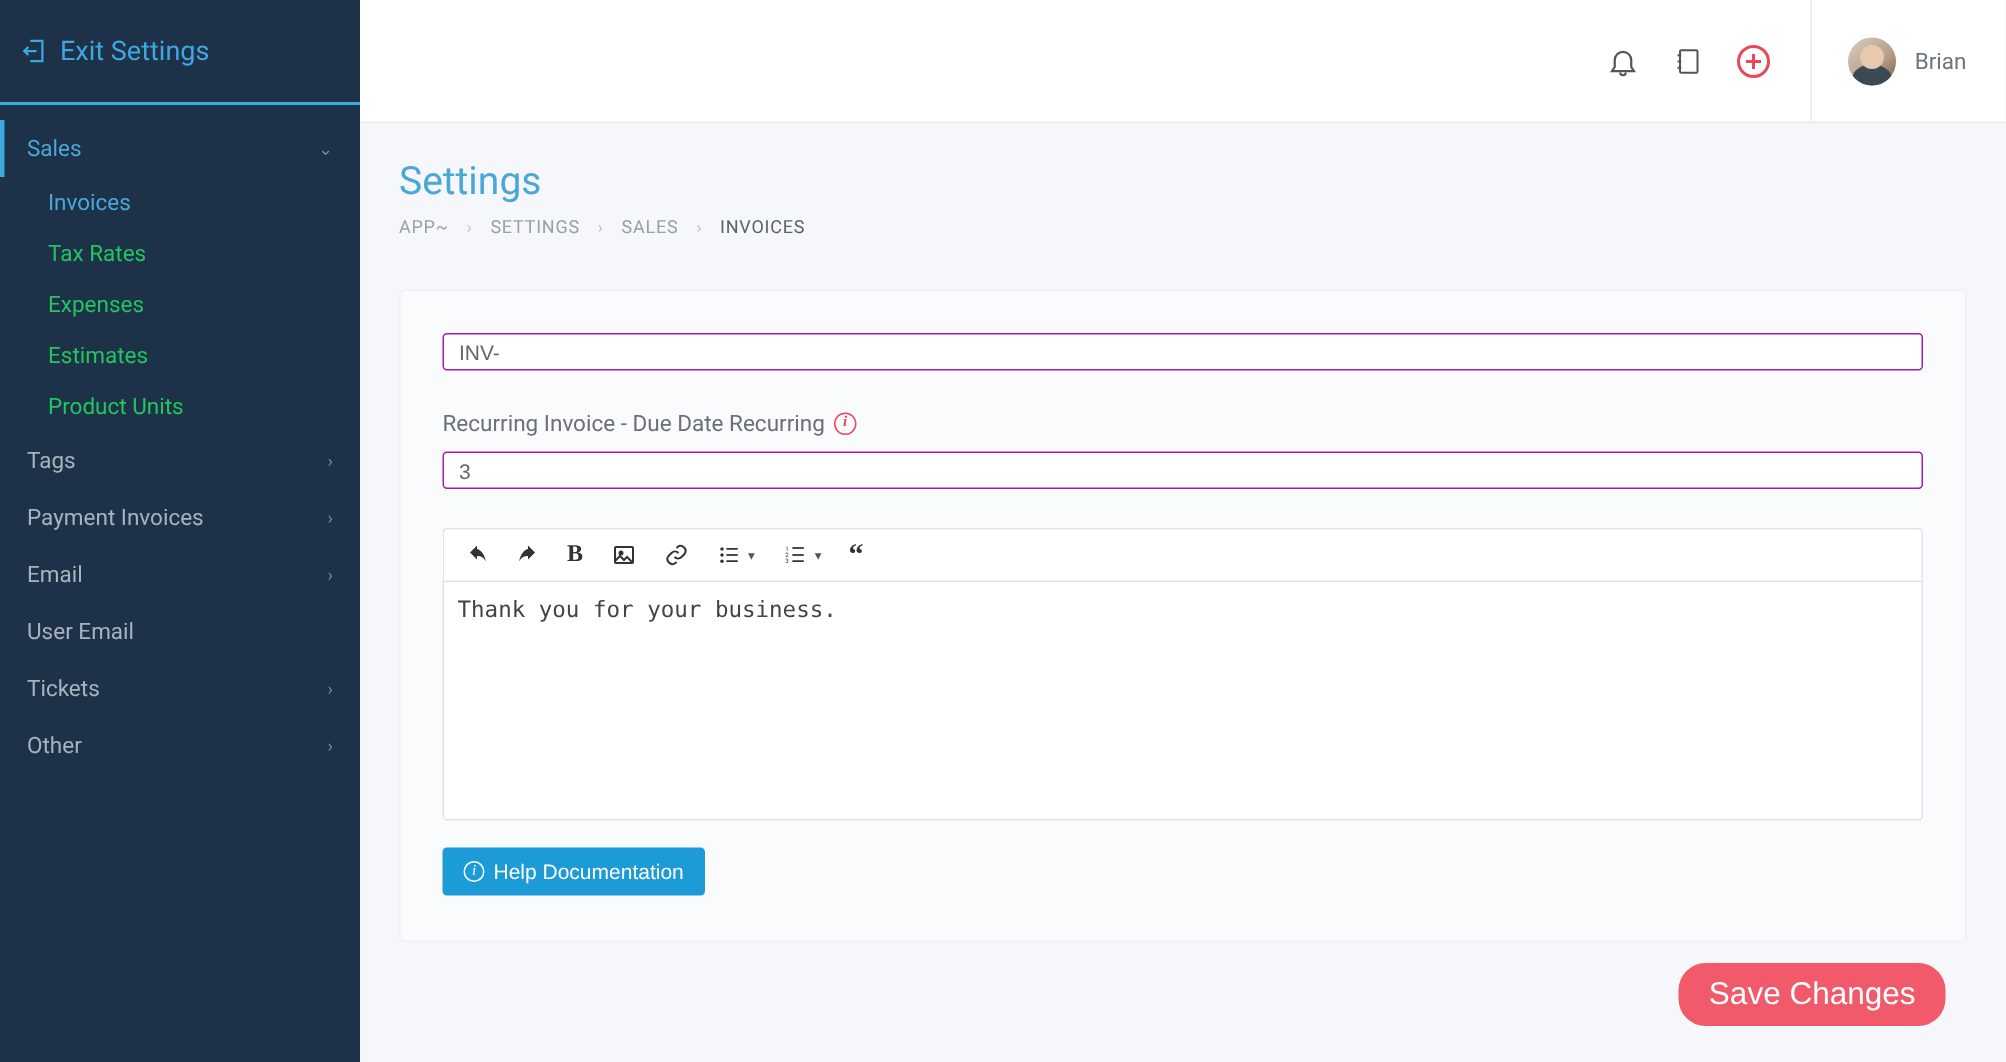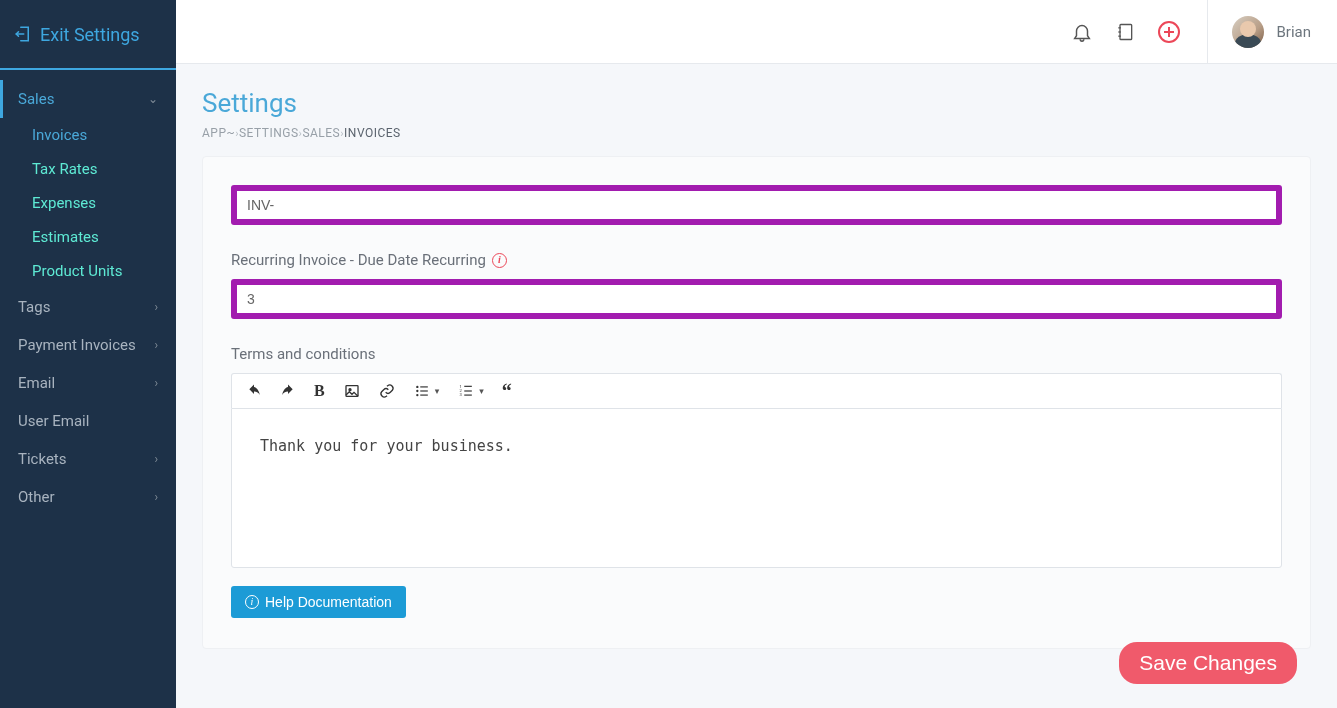--- a/index.html
+++ b/index.html
@@ -9,21 +9,21 @@
     color: #555;
     background: #f5f7fa;
     width: 1337px;
     height: 708px;
     overflow: hidden;
     display: flex;
   }
 
   
   .sidebar {
-    width: 176px;
+    width: 240px;
     background: #1d3148;
     color: #b9c4cf;
     display: flex;
     flex-direction: column;
     flex-shrink: 0;
   }
   .exit-settings {
     display: flex;
     align-items: center;
     height: 70px;
@@ -48,34 +48,34 @@
     color: #4aa8d8;
     border-left: 3px solid #3ea7e0;
     padding-left: 15px;
   }
   .nav-sub {
     padding-left: 14px;
   }
   .nav-sub-item {
     padding: 8px 18px;
     font-size: 15px;
-    color: #5eead4;
+    color: #22c55e;
   }
   .nav-sub-item.active { color: #4aa8d8; }
   .chevron { font-size: 12px; color: #7e8a96; }
 
   
   .main {
     flex: 1;
     display: flex;
     flex-direction: column;
     min-width: 0;
   }
   .topbar {
-    height: 64px;
+    height: 82px;
     background: #fff;
     border-bottom: 1px solid #e6e9ed;
     display: flex;
     align-items: center;
     justify-content: flex-end;
     padding: 0 26px 0 24px;
   }
   .top-icons { display: flex; align-items: center; gap: 22px; }
   .top-icon { color: #555; cursor: pointer; display:flex; align-items:center; }
   .top-icon.add { }
@@ -118,25 +118,25 @@
     flex:1;
     position: relative;
   }
   .page-title {
     color: #4aa8d8;
     font-size: 26px;
     font-weight: 400;
     margin-bottom: 8px;
   }
   .breadcrumbs {
-    display: flex; align-items: center; gap: 0;
+    display: flex; align-items: center; gap: 12px;
     font-size: 12px;
     letter-spacing: 0.5px;
     color: #98a0a8;
-    margin-bottom: 16px;
+    margin-bottom: 35px;
   }
   .breadcrumbs .bc-sep { color:#b9c0c7; font-size:11px; }
   .breadcrumbs .bc-current { color:#5a636d; }
 
   .panel {
     background: #fafbfc;
     border: 1px solid #eef0f3;
     border-radius: 4px;
     padding: 28px 28px 30px 28px;
   }
@@ -148,22 +148,22 @@
     display:flex; align-items:center; gap:6px;
   }
   .info-badge {
     width:15px;height:15px;border:1.5px solid #ec4758;border-radius:50%;
     color:#ec4758;font-size:10px;line-height:12px;text-align:center;font-weight:bold;
     font-style: italic;
     font-family: Georgia, serif;
   }
   .form-control {
     width: 100%;
-    height: 40px;
-    border: 6px solid #a21caf;
+    height: 25px;
+    border: 1px solid #a21caf;
     border-radius: 3px;
     background: #fff;
     padding: 6px 10px;
     font-size: 14px;
     color: #666;
   }
 
   .editor-toolbar {
     border: 1px solid #dfe3e8;
     border-bottom: none;
@@ -174,21 +174,21 @@
     color:#333;
   }
   .editor-toolbar .tb { cursor:pointer; display:flex; align-items:center; gap:2px; }
   .editor-toolbar .tb svg { display:block; }
   .caret-down { font-size:9px; color:#555; margin-left:2px; }
   .editor-area {
     border: 1px solid #dfe3e8;
     border-radius: 0 0 3px 3px;
     background:#fff;
     min-height: 160px;
-    padding: 28px;
+    padding: 9px;
     font-size: 15px;
     color: #444;
     font-family: ui-monospace, Menlo, Consolas, monospace;
   }
 
   .help-btn {
     margin-top: 18px;
     display:inline-flex; align-items:center; gap:6px;
     background:#1c9bd6;
     color:#fff;
@@ -327,21 +327,20 @@
 
       <div class="form-group">
         <div class="form-label">
           <span>Recurring Invoice - Due Date Recurring</span>
           <span class="info-badge">i</span>
         </div>
         <input class="form-control" type="text" value="3" style="">
       </div>
 
       <div class="form-group" style="margin-bottom:0">
-        <div class="form-label">Terms and conditions</div>
         <div class="editor-toolbar">
           <span class="tb">
               <svg width="16" height="14" viewBox="0 0 24 24" fill="#333">
                 <path d="M12 5V1L4 9l8 8v-4c5 0 8 2 10 6-1-7-5-13-10-14z"></path>
               </svg>
             </span>
           <span class="tb">
               <svg width="16" height="14" viewBox="0 0 24 24" fill="#333">
                 <path d="M12 5V1l8 8-8 8v-4c-5 0-8 2-10 6 1-7 5-13 10-14z"></path>
               </svg>

